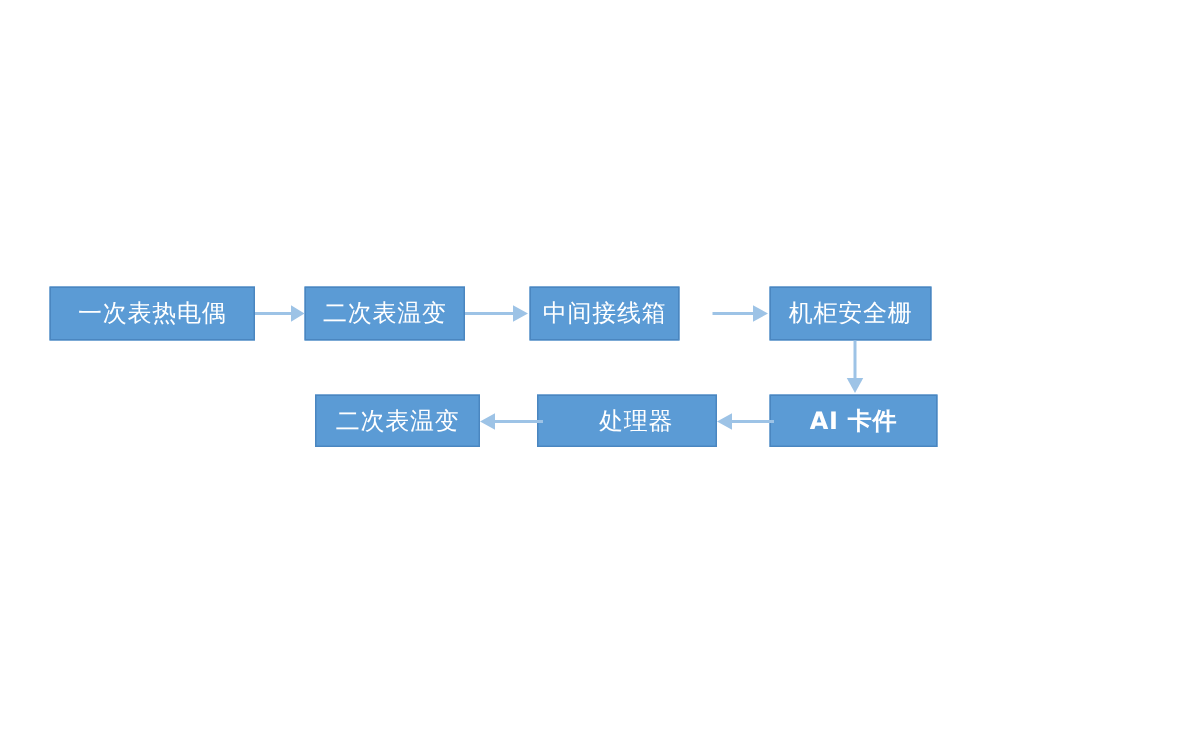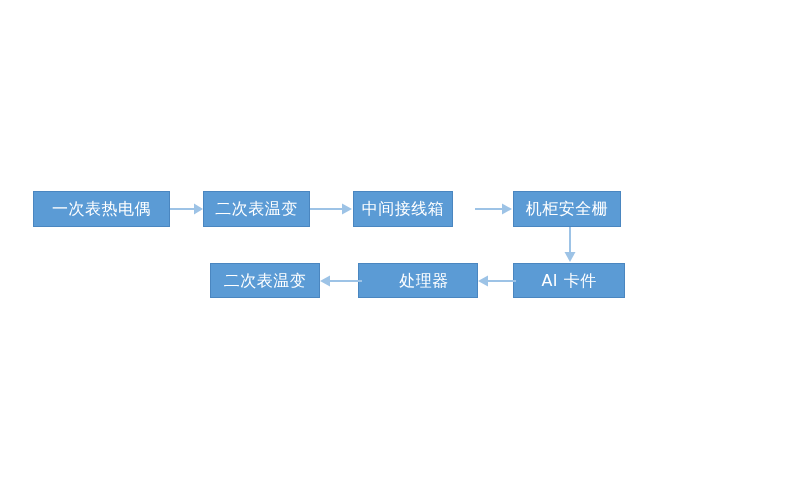--- a/index.html
+++ b/index.html
@@ -40,21 +40,21 @@
     user-select: none;
   }
 
   
   #node-thermocouple   { left: 33px;  top: 191px; width: 137px; height: 36px; }
   #node-transmitter    { left: 203px; top: 191px; width: 107px; height: 36px; }
   #node-junction-box   { left: 353px; top: 191px; width: 100px; height: 36px; text-align: right; }
   #node-safety-barrier { left: 513px; top: 191px; width: 108px; height: 36px; }
 
   
-  #node-ai-card        { left: 513px; top: 263px; width: 112px; height: 35px; }
+  #node-ai-card        { left: 513px; top: 263px; width: 112px; height: 35px; font-weight: bold; }
   #node-processor      { left: 358px; top: 263px; width: 120px; height: 35px; padding-left: 12px; }
   #node-display-meter  { left: 210px; top: 263px; width: 110px; height: 35px; }
 
   .connector {
     position: absolute;
     overflow: visible;
   }
   .connector svg { display: block; overflow: visible; }
 </style>
 </head>

